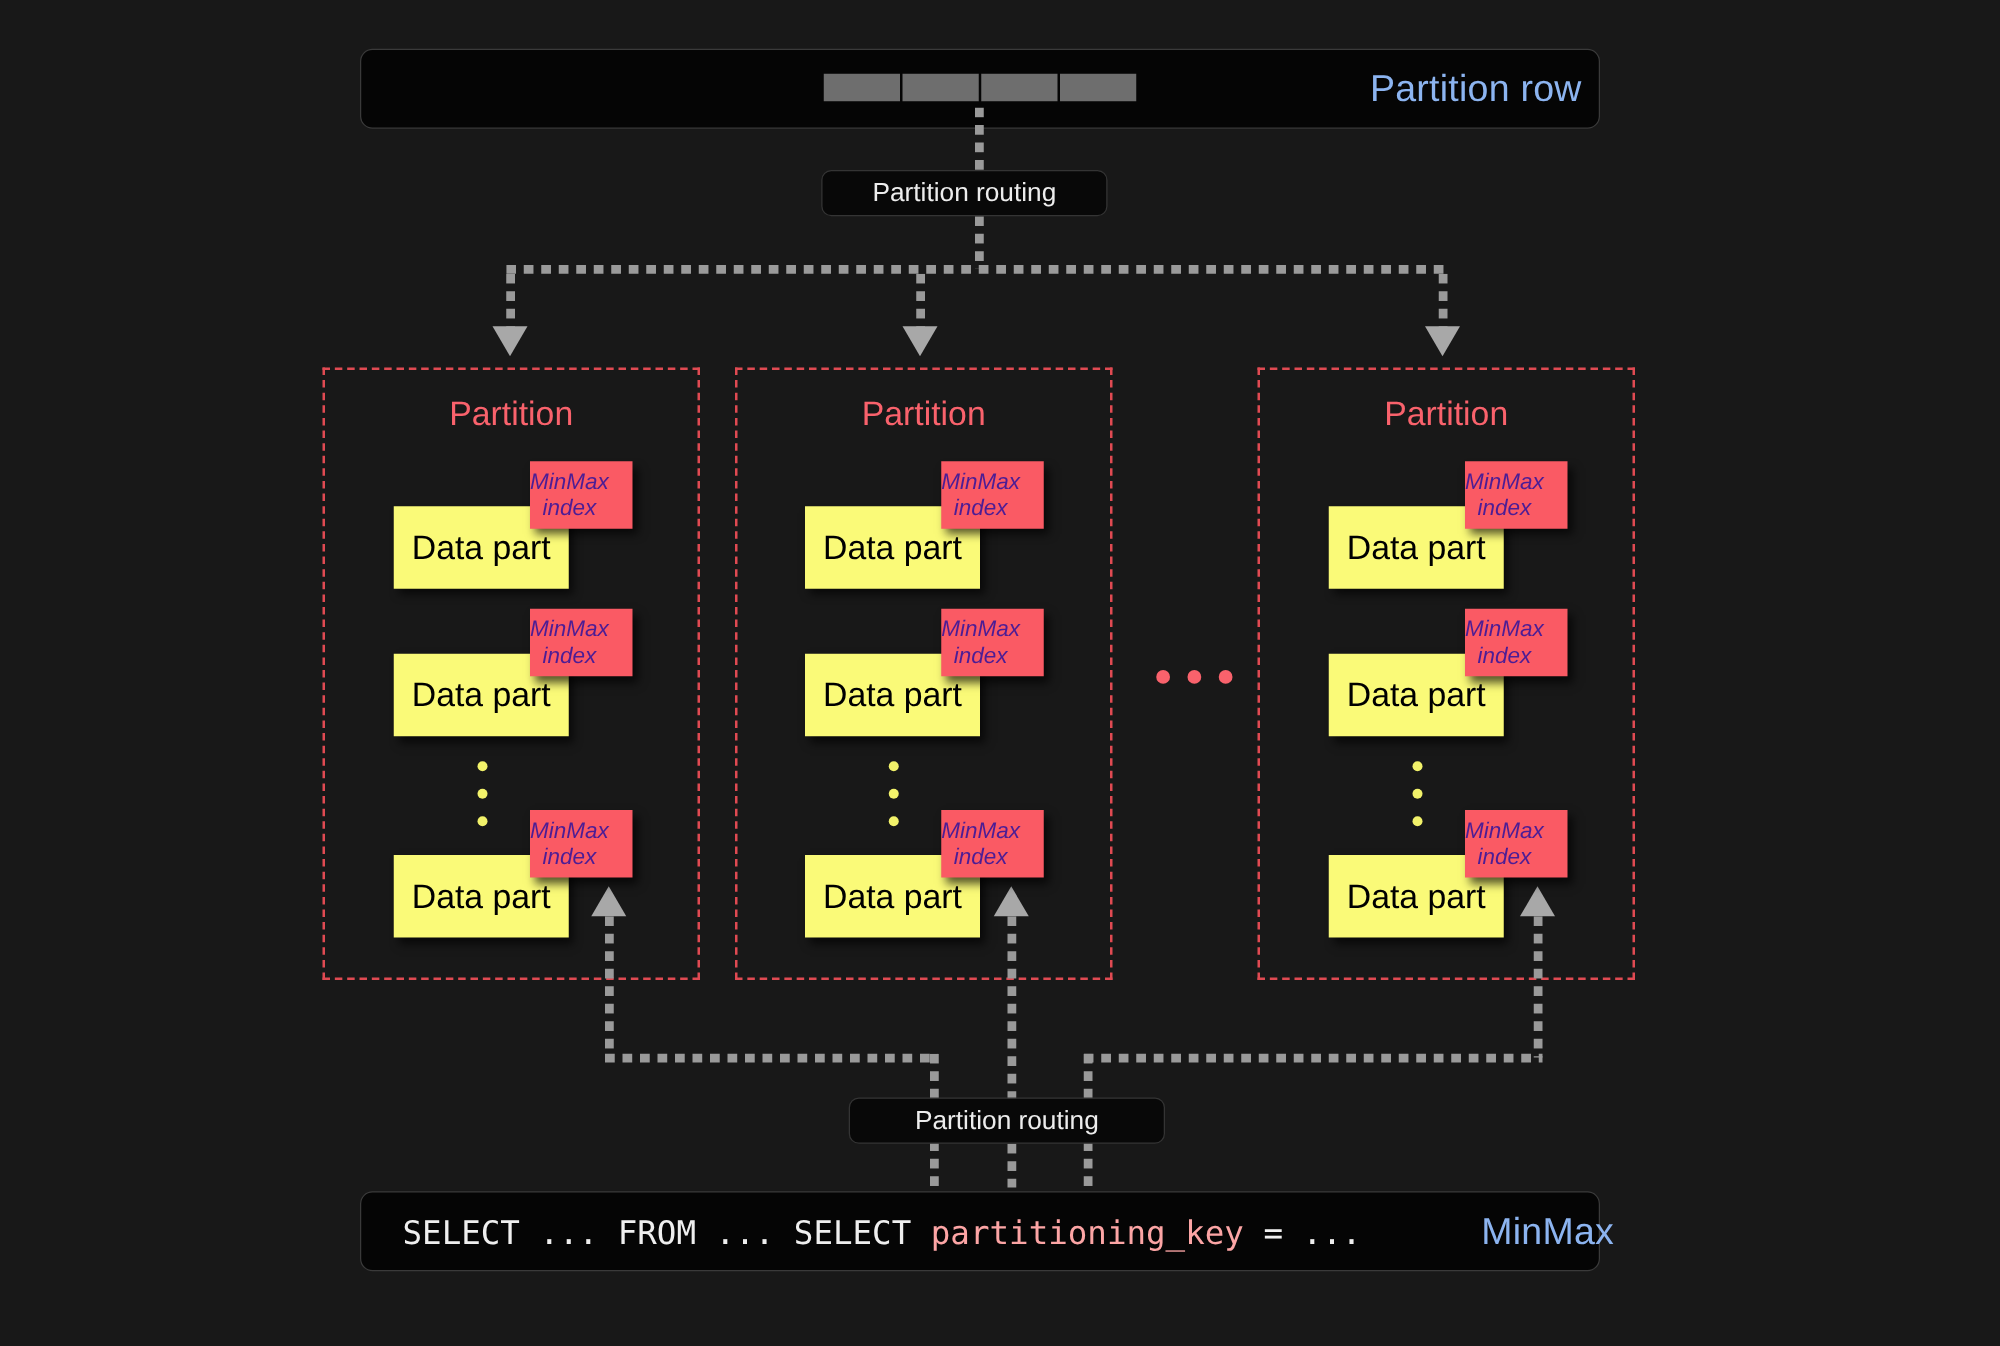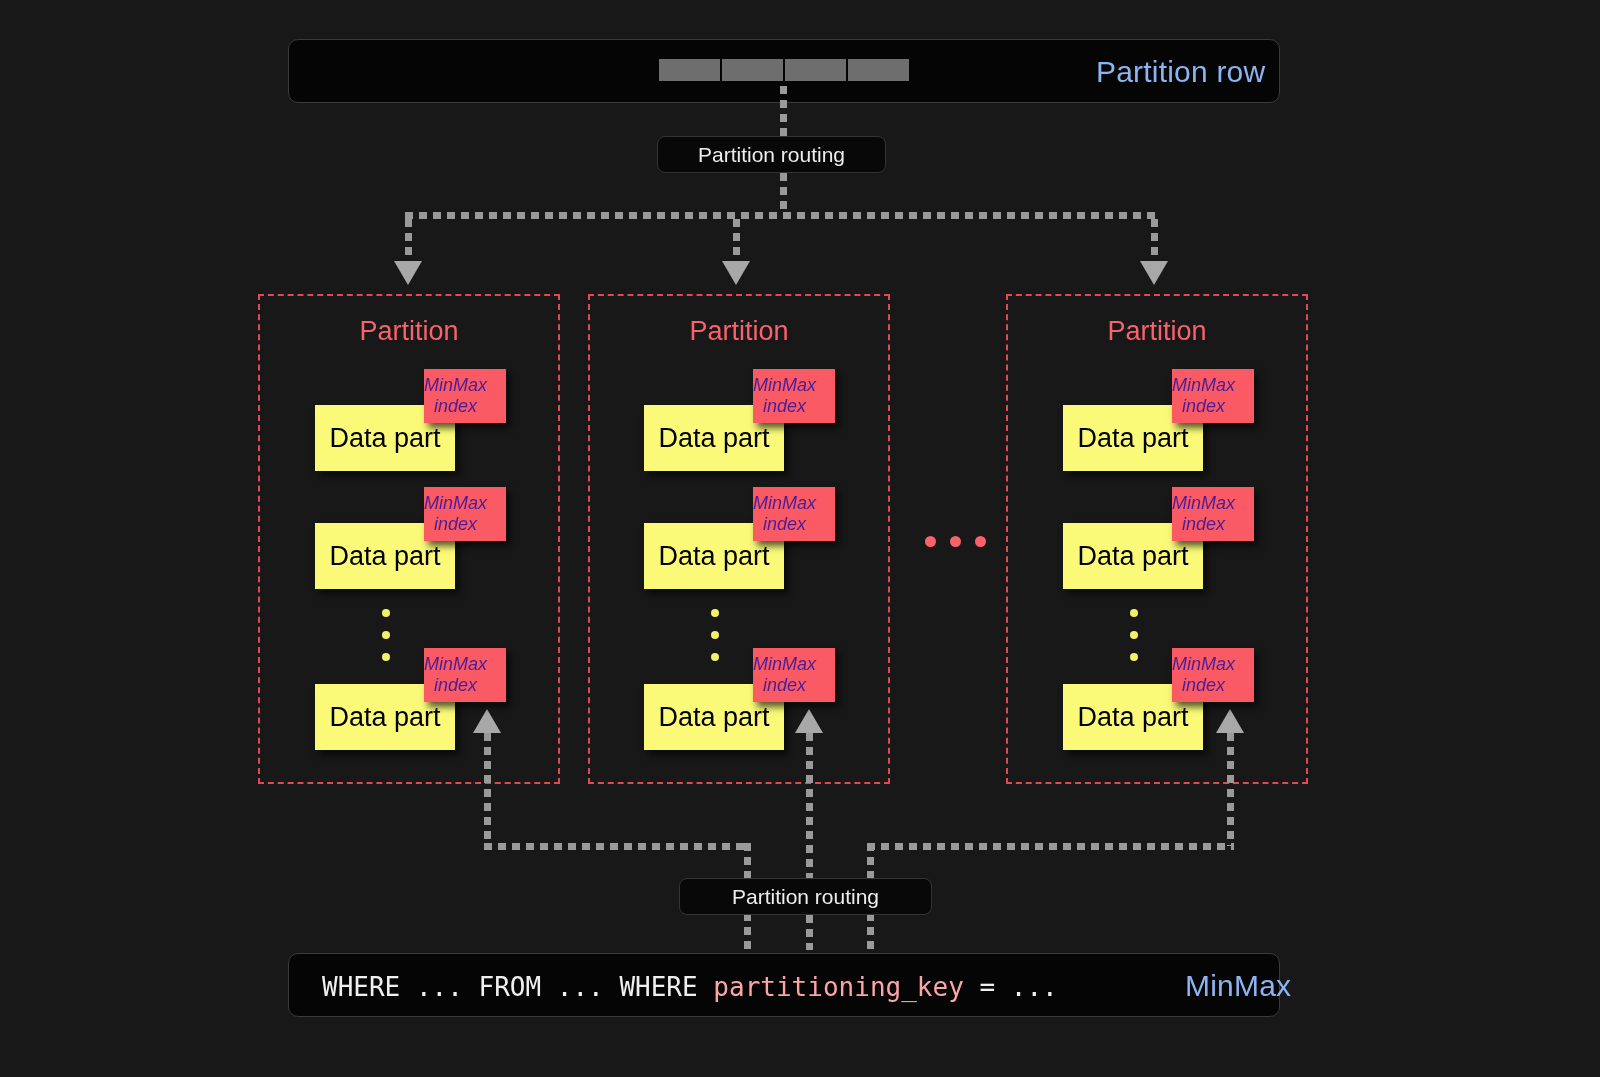--- a/index.html
+++ b/index.html
@@ -314,17 +314,17 @@
 
   <div class="hline" style="left:867px; top:843px; width:367px;"></div>
   <div class="vline" style="left:867px; top:843px; height:107px;"></div>
 
   <div class="pill" style="left:679px; top:878px; width:253px; height:37px;">
     <span>Partition routing</span>
   </div>
 
   <div class="bar abs" style="left:288px; top:953px; width:992px; height:64px;"></div>
 
-  <div class="query-text" style="left:322px; top:972px;"><span>WHERE ... FROM ... WHERE </span><span class="query-key">partitioning_key</span><span> = ...</span></div>
+  <div class="query-text" style="left:322px; top:972px;"><span>SELECT ... FROM ... SELECT </span><span class="query-key">partitioning_key</span><span> = ...</span></div>
 
   <div class="bar-label" style="left:1185px; top:969px;">MinMax</div>
 
 </div>
 
 </body></html>

